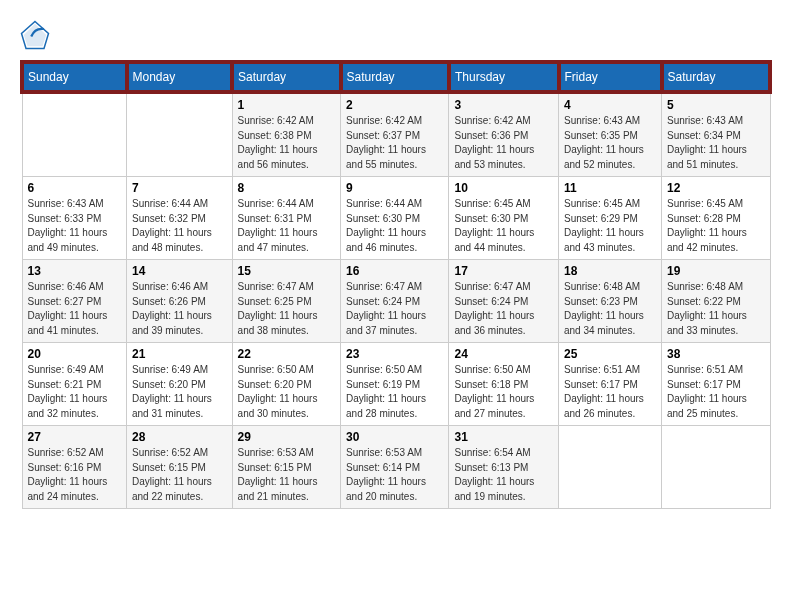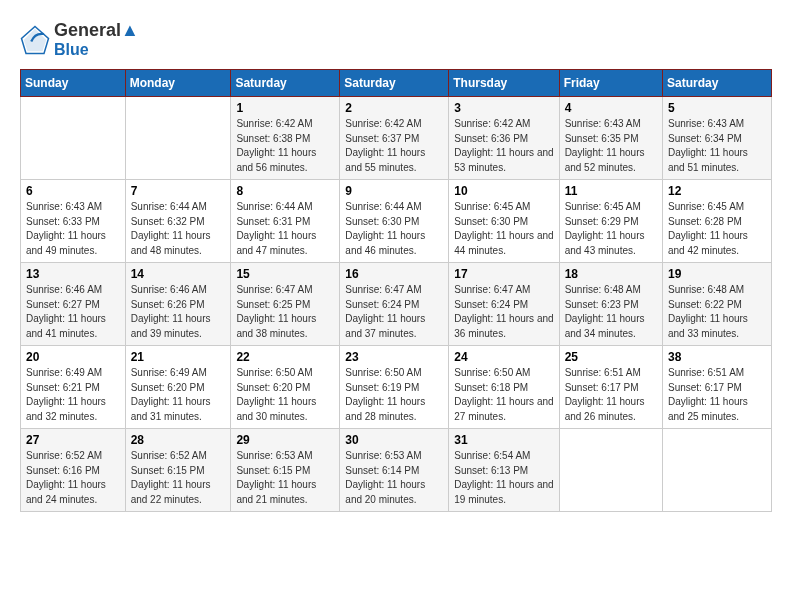--- a/index.html
+++ b/index.html
@@ -40,23 +40,23 @@
     table {
       width: 100%;
       border-collapse: collapse;
       font-size: 11px;
     }
     thead tr th {
       background-color: #1a6bb5;
       color: #fff;
       padding: 6px 4px;
       text-align: left;
-      font-weight: bold;
+      font-weight: normal;
       font-size: 12px;
-      border: 1px solid #7f1d1d;
+      border: 4px solid #7f1d1d;
     }
     tbody tr td {
       border: 1px solid #ccc;
       padding: 4px 5px;
       vertical-align: top;
       min-height: 70px;
       background: #fff;
     }
     tbody tr:nth-child(odd) td {
       background: #f5f5f5;
@@ -79,24 +79,20 @@
 </head>
 <body>
 
 <div class="header">
   <div class="logo">
     <svg class="logo-icon" viewBox="0 0 40 40" xmlns="http://www.w3.org/2000/svg">
       <polygon points="20,5 35,20 30,35 10,35 5,20" fill="#1a6bb5" opacity="0.15"></polygon>
       <polygon points="20,2 38,18 32,38 8,38 2,18" fill="none" stroke="#1a6bb5" stroke-width="2"></polygon>
       <path d="M15 22 Q20 10 32 12" stroke="#1a6bb5" stroke-width="3" fill="none"></path>
     </svg>
-    <div>
-      <div style="font-size:18px;font-weight:bold;color:#333;">General<span style="color:#1a6bb5;">▲</span></div>
-      <div style="font-size:16px;font-weight:bold;color:#1a6bb5;">Blue</div>
-    </div>
   </div>
   <div class="title-block">
     <div class="month-title"></div>
     <div class="subtitle"></div>
   </div>
 </div>
 
 <table>
   <thead>
     <tr>

